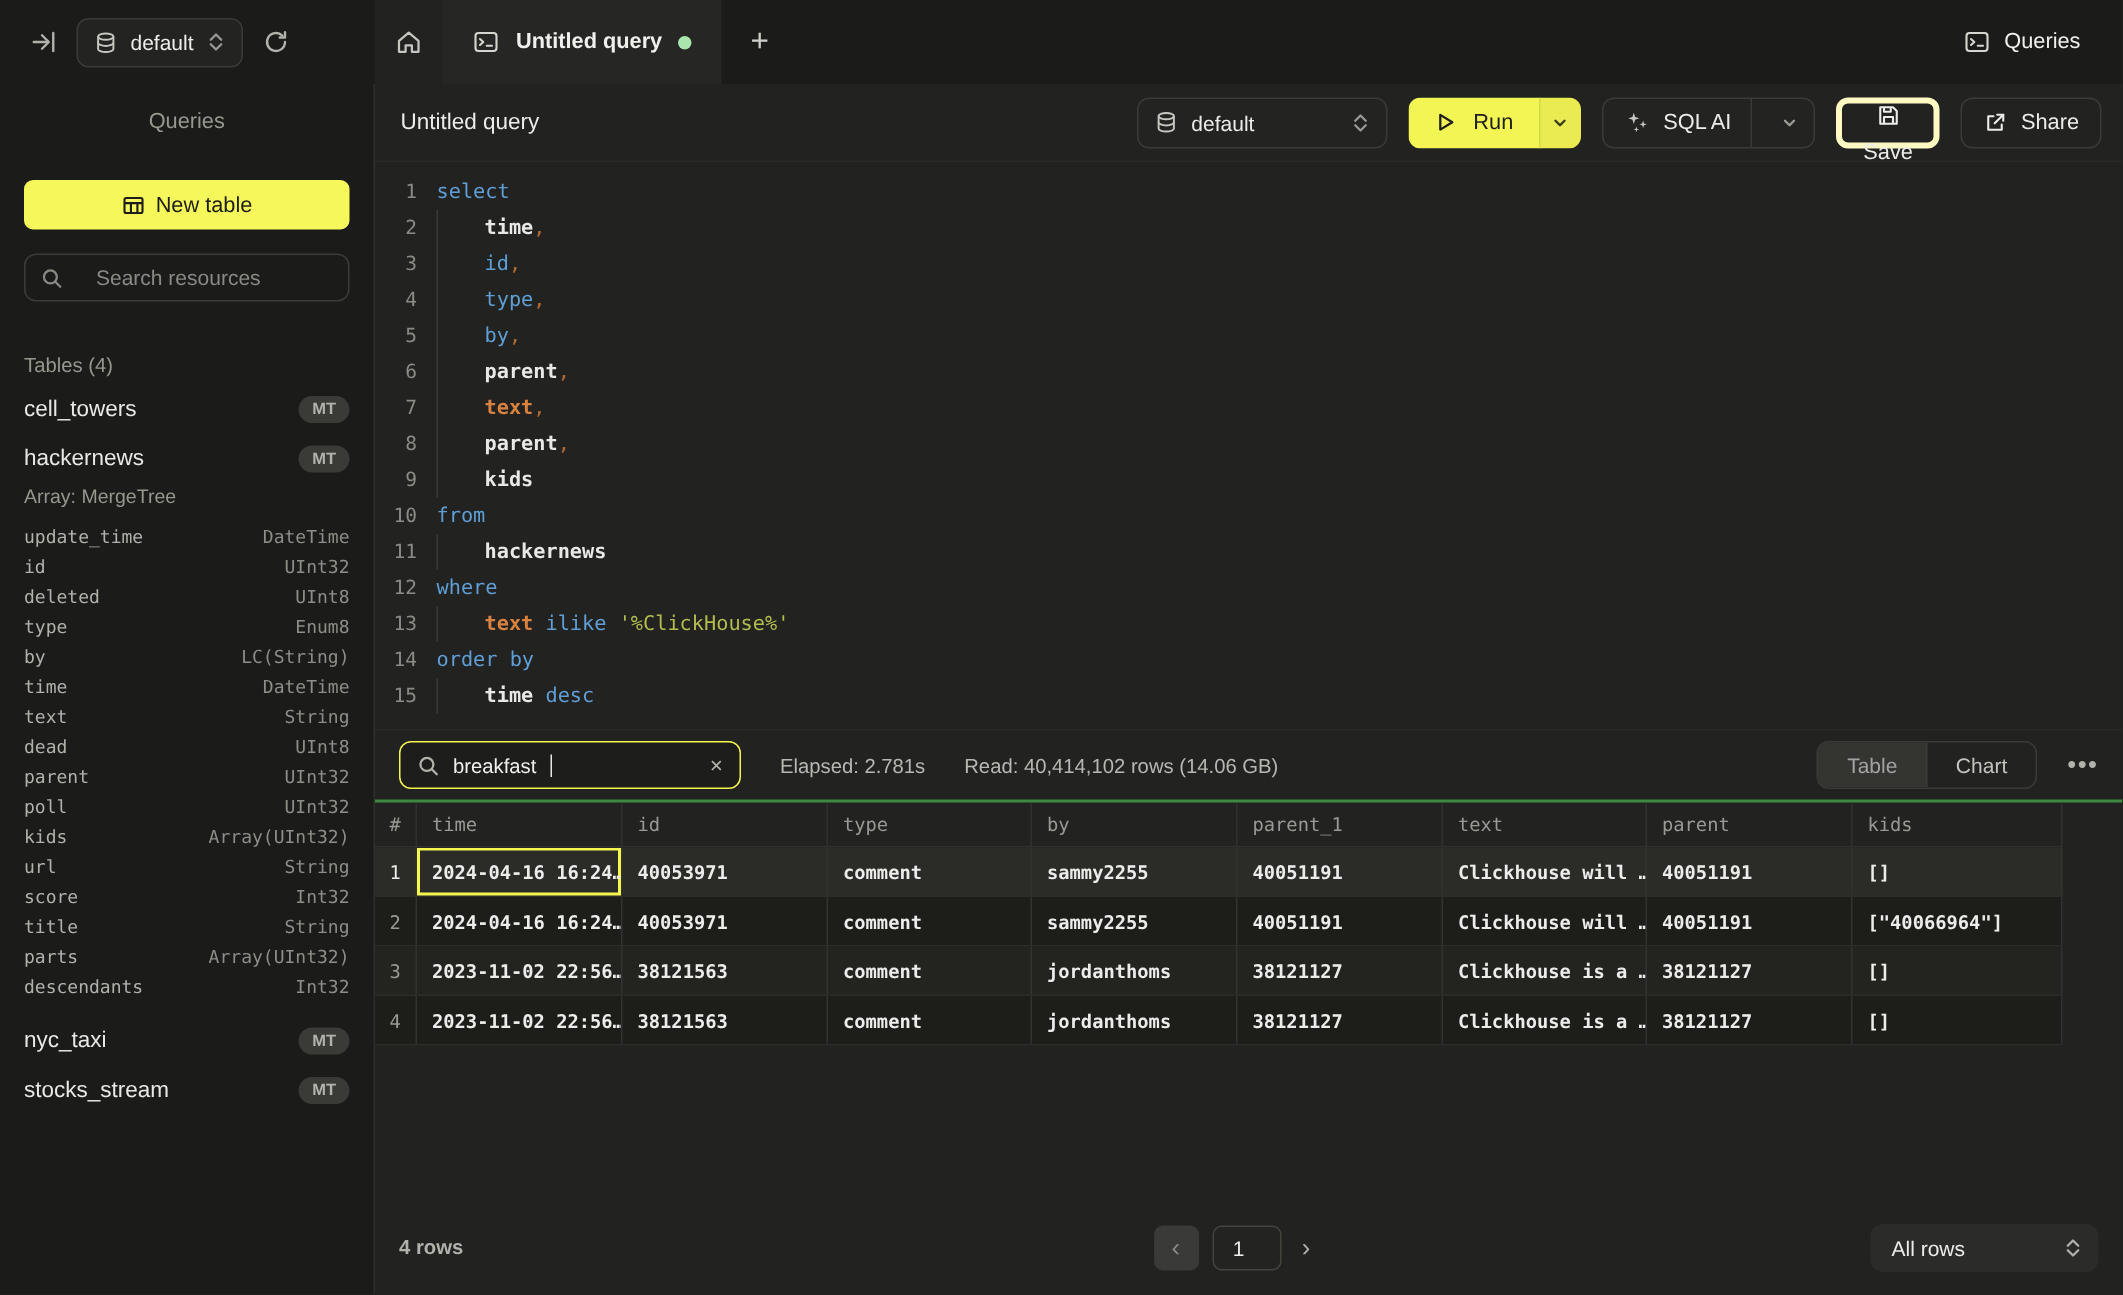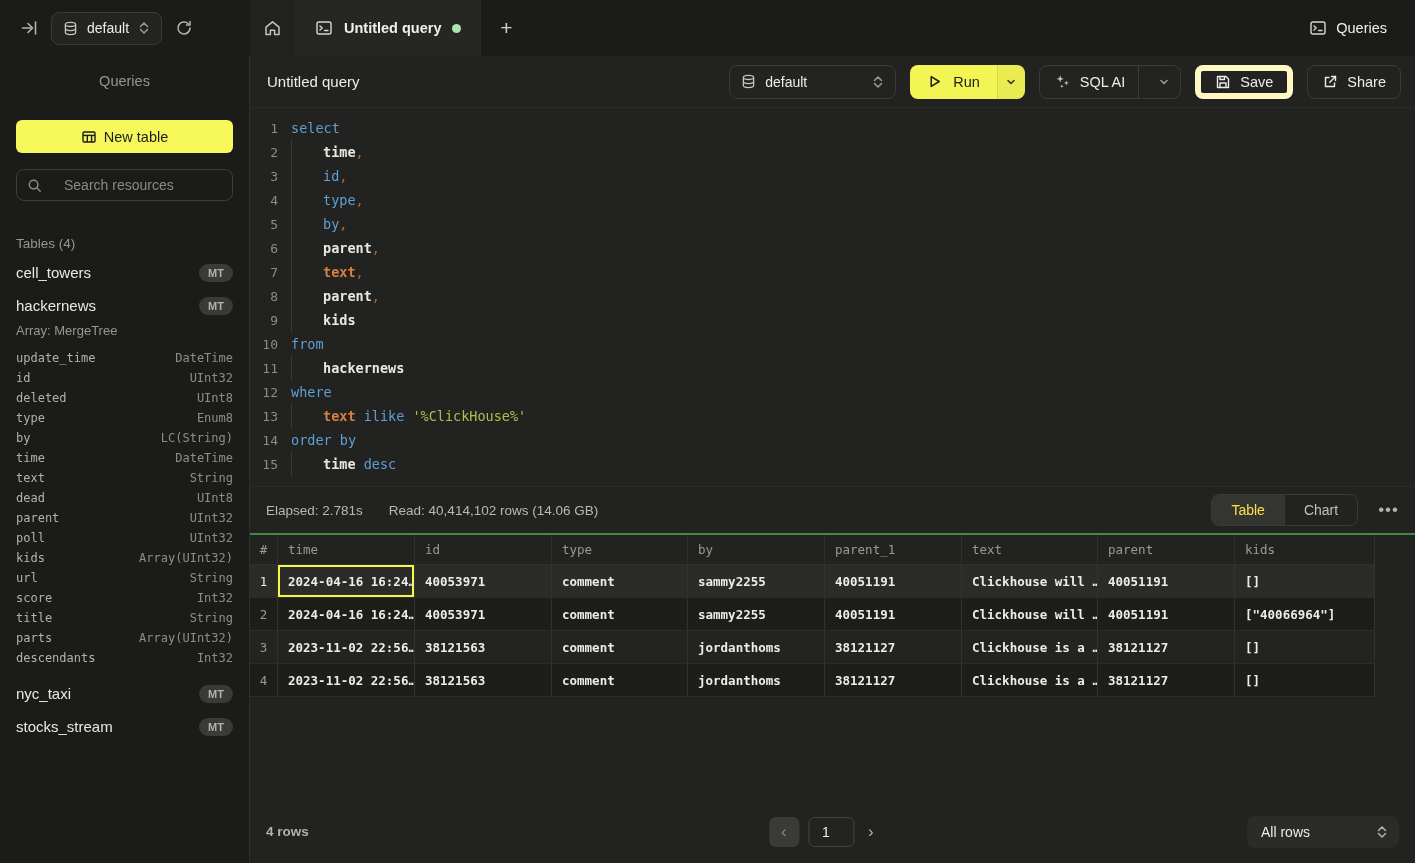--- a/index.html
+++ b/index.html
@@ -53,21 +53,21 @@
   .main { flex:1; display:flex; flex-direction:column; min-width:0; background:#222221; }
   .query-header { flex:0 0 52px; display:flex; align-items:center; padding:0 14px 0 17px; gap:14px; border-bottom:1px solid #2a2a27; }
   .qh-title { font-size:15px; color:#ececea; margin-right:auto; }
   .btn { height:34px; display:flex; align-items:center; gap:9px; border-radius:8px; padding:0 14px; font-size:14.5px; color:#ececea; background:#232322; border:1px solid #3a3a37; cursor:pointer; font-family:inherit; }
   .run-btn { display:flex; align-items:stretch; height:34px; border-radius:8px; overflow:hidden; cursor:pointer; }
   .run-main { background:#f3f554; color:#1d1d1a; display:flex; align-items:center; gap:11px; padding:0 17px; font-weight:500; font-size:14.5px; }
   .run-caret { background:#e9eb50; width:28px; display:flex; align-items:center; justify-content:center; border-left:1px solid #d6d848; color:#3a3a20; }
   .sqlai-btn { padding-right:0; }
   .sqlai-div { width:1px; align-self:stretch; background:#3a3a37; margin-left:4px; }
   .sqlai-caret { width:32px; display:flex; align-items:center; justify-content:center; color:#9a9a94; }
-  .save-btn { border:6px solid #fef9c3; background:transparent; }
+  .save-btn { border:4px solid #fef9c3; background:transparent;flex-direction:column; }
   .share-btn { background:transparent; }
 
   
   .editor { flex:0 0 378px; padding-top:8px; font-family:"DejaVu Sans Mono", monospace; font-size:13.5px; overflow:hidden; cursor:text; }
   .ed-line { display:flex; height:24px; align-items:center; }
   .ln { width:28px; flex:0 0 28px; text-align:right; color:#8c8c86; font-size:13px; }
   .code { margin-left:13px; position:relative; height:100%; display:flex; align-items:center; white-space:pre; }
   .code.ind { padding-left:32px; }
   .code.ind::before { content:""; position:absolute; left:0; top:0; bottom:0; width:1px; background:#3a3a36; }
   .tk-kw { color:#5f9fd6; }
@@ -79,21 +79,21 @@
 
   
   .results-toolbar { flex:0 0 47px; display:flex; align-items:center; padding:0 16px; gap:26px; border-top:1px solid #2a2a27; }
   .filter-box { width:228px; height:32px; border:1.5px solid #f5f74e; border-radius:8px; display:flex; align-items:center; padding:0 11px; gap:9px; background:#1d1d1b; cursor:text; }
   .filter-text { font-size:13.5px; color:#f0f0ec; }
   .caret-bar { width:1.5px; height:15px; background:#e8e8e4; }
   .clear-x { margin-left:auto; color:#b2b2ac; font-size:15px; cursor:pointer; line-height:1; }
   .stat { color:#b8b8b2; font-size:13.5px; }
   .view-toggle { margin-left:auto; display:flex; align-items:stretch; border:1px solid #3a3a37; border-radius:8px; overflow:hidden; height:32px; }
   .view-opt { padding:0 19px; display:flex; align-items:center; font-size:14px; color:#c2c2bc; cursor:pointer; }
-  .view-opt.active { background:#343431; color:#fde047; font-weight:500; }
+  .view-opt.active { background:#343431; color:#a3a3a3; font-weight:500; }
   .view-opt + .view-opt { border-left:1px solid #3a3a37; }
   .more-dots { color:#b2b2ac; font-size:17px; margin-left:-6px; cursor:pointer; letter-spacing:1px; }
 
   
   .table-wrap { flex:1; min-height:0; border-top:2px solid #3e8a41; overflow:hidden; }
   .t-grid { width:1125px; font-family:"DejaVu Sans Mono", monospace; font-size:12.5px; }
   .t-header { display:flex; height:30px; color:#9a9a94; border-bottom:1px solid #30302d; }
   .t-cell { padding:0 10px; border-right:1px solid #30302d; height:100%; display:flex; align-items:center; overflow:hidden; white-space:nowrap; }
   .t-cell.num { justify-content:center; padding:0; }
   .t-row { display:flex; height:33px; font-weight:bold; color:#ececea; border-bottom:1px solid #2c2c29; cursor:default; }
@@ -445,20 +445,31 @@
             <span class="ln">14</span>
             <span class="code"><span class="tk-kw">order by</span></span>
           </div>
           <div class="ed-line">
             <span class="ln">15</span>
             <span class="code ind"><span class="tk-id">time</span><span class="tk-pl"> </span><span class="tk-kw">desc</span></span>
           </div>
         </div>
 
       <div class="results-toolbar">
+        <div class="filter-box">
+          <span style="color:#b2b2ac;">
+            <svg width="15" height="15" viewBox="0 0 15 15" fill="none" stroke="currentColor" stroke-width="1.5" stroke-linecap="round">
+                <circle cx="6.6" cy="6.6" r="4.3"></circle>
+                <path d="M10 10l3.2 3.2"></path>
+              </svg>
+          </span>
+          <span class="filter-text">breakfast</span>
+          <span class="caret-bar"></span>
+          <span class="clear-x">×</span>
+        </div>
         <span class="stat">Elapsed: 2.781s</span>
         <span class="stat">Read: 40,414,102 rows (14.06 GB)</span>
         <div class="view-toggle">
             <div class="view-opt active">Table</div>
             <div class="view-opt">Chart</div>
           </div>
         <span class="more-dots">
           <span>•••</span>
         </span>
       </div>

